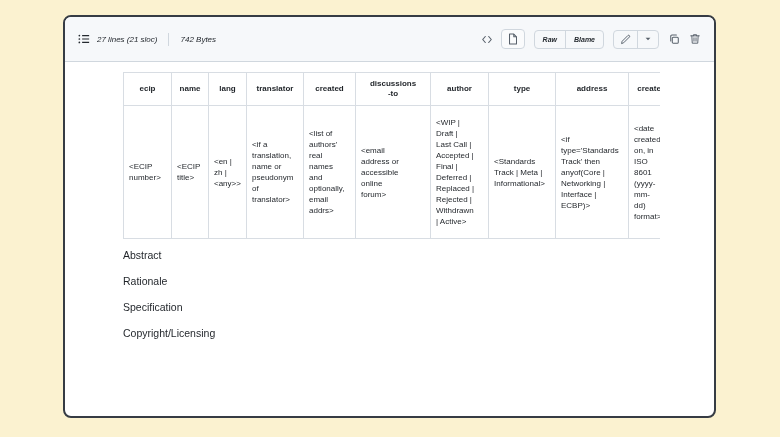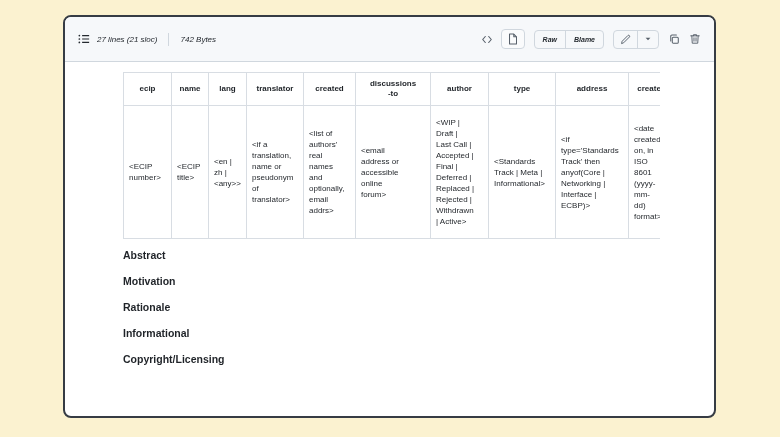--- a/index.html
+++ b/index.html
@@ -29,21 +29,21 @@
   .icon-btn { display: flex; align-items: center; justify-content: center; cursor: pointer; }
   .octicon { display: flex; }
 
   
   .content { padding: 10px 57px 0 58px; }
   .table-clip { width: 537px; overflow: hidden; margin-bottom: 10px; }
   table { border-collapse: collapse; table-layout: fixed; width: 551px; color: #1f2328; padding-left: 46px; }
   th, td { border: 1px solid #d8dde3; white-space: pre-line; overflow: hidden; }
   th { font-size: 8px; font-weight: 700; text-align: center; height: 33px; padding: 2px 4px; line-height: 10px; }
   td { font-size: 8px; vertical-align: middle; text-align: left; padding: 4px 5px; line-height: 11px; height: 133px; }
-  .md-heading { font-size: 10.5px; font-weight: 700; color: #1f2328; line-height: 13px; margin-bottom: 13px; }
+  .md-heading { font-size: 10.5px; font-weight: 400; color: #1f2328; line-height: 13px; margin-bottom: 13px; }
 </style>
 </head>
 <body style="background: rgb(251, 242, 208);">
 
 <div class="card">
 
   <div class="toolbar">
     <div class="tb-left">
       <span class="octicon">
         <svg width="12" height="12" viewBox="0 0 14 14">
@@ -204,20 +204,19 @@
 (yyyy-
 mm-
 dd)
 format&gt;</td>
             </tr>
           </tbody>
         </table>
     </div>
     <div>
         <div class="md-heading">Abstract</div>
-        <div class="md-heading">Motivation</div>
         <div class="md-heading">Rationale</div>
-        <div class="md-heading">Informational</div>
+        <div class="md-heading">Specification</div>
         <div class="md-heading">Copyright/Licensing</div>
       </div>
   </div>
 
 </div>
 
 </body></html>

